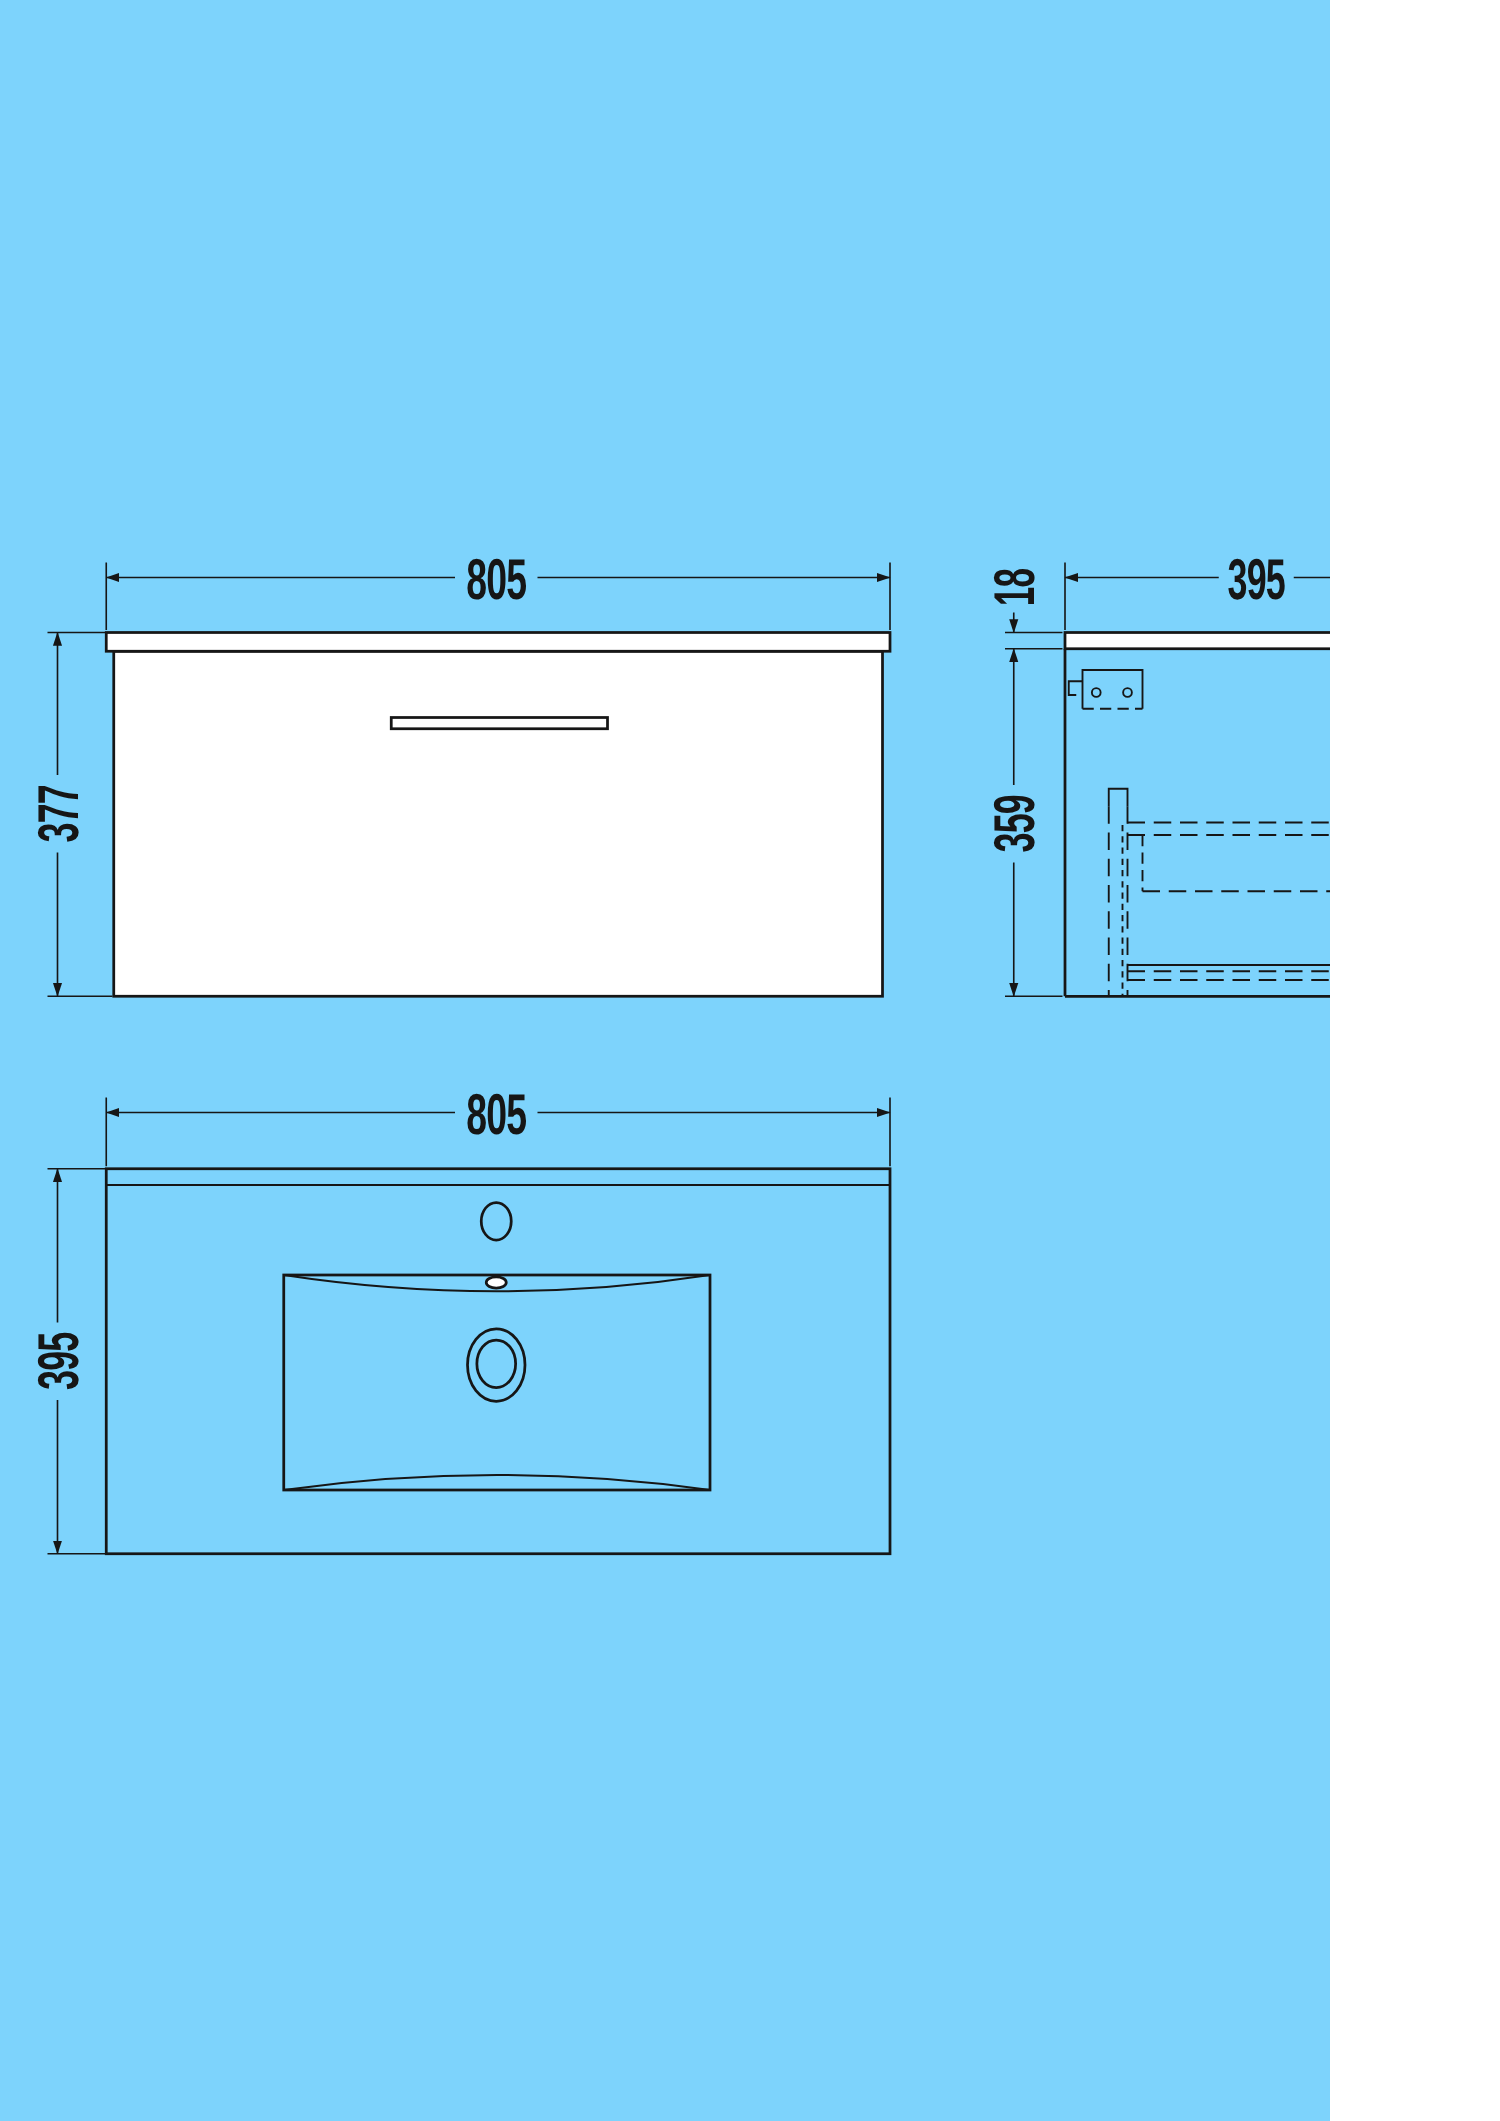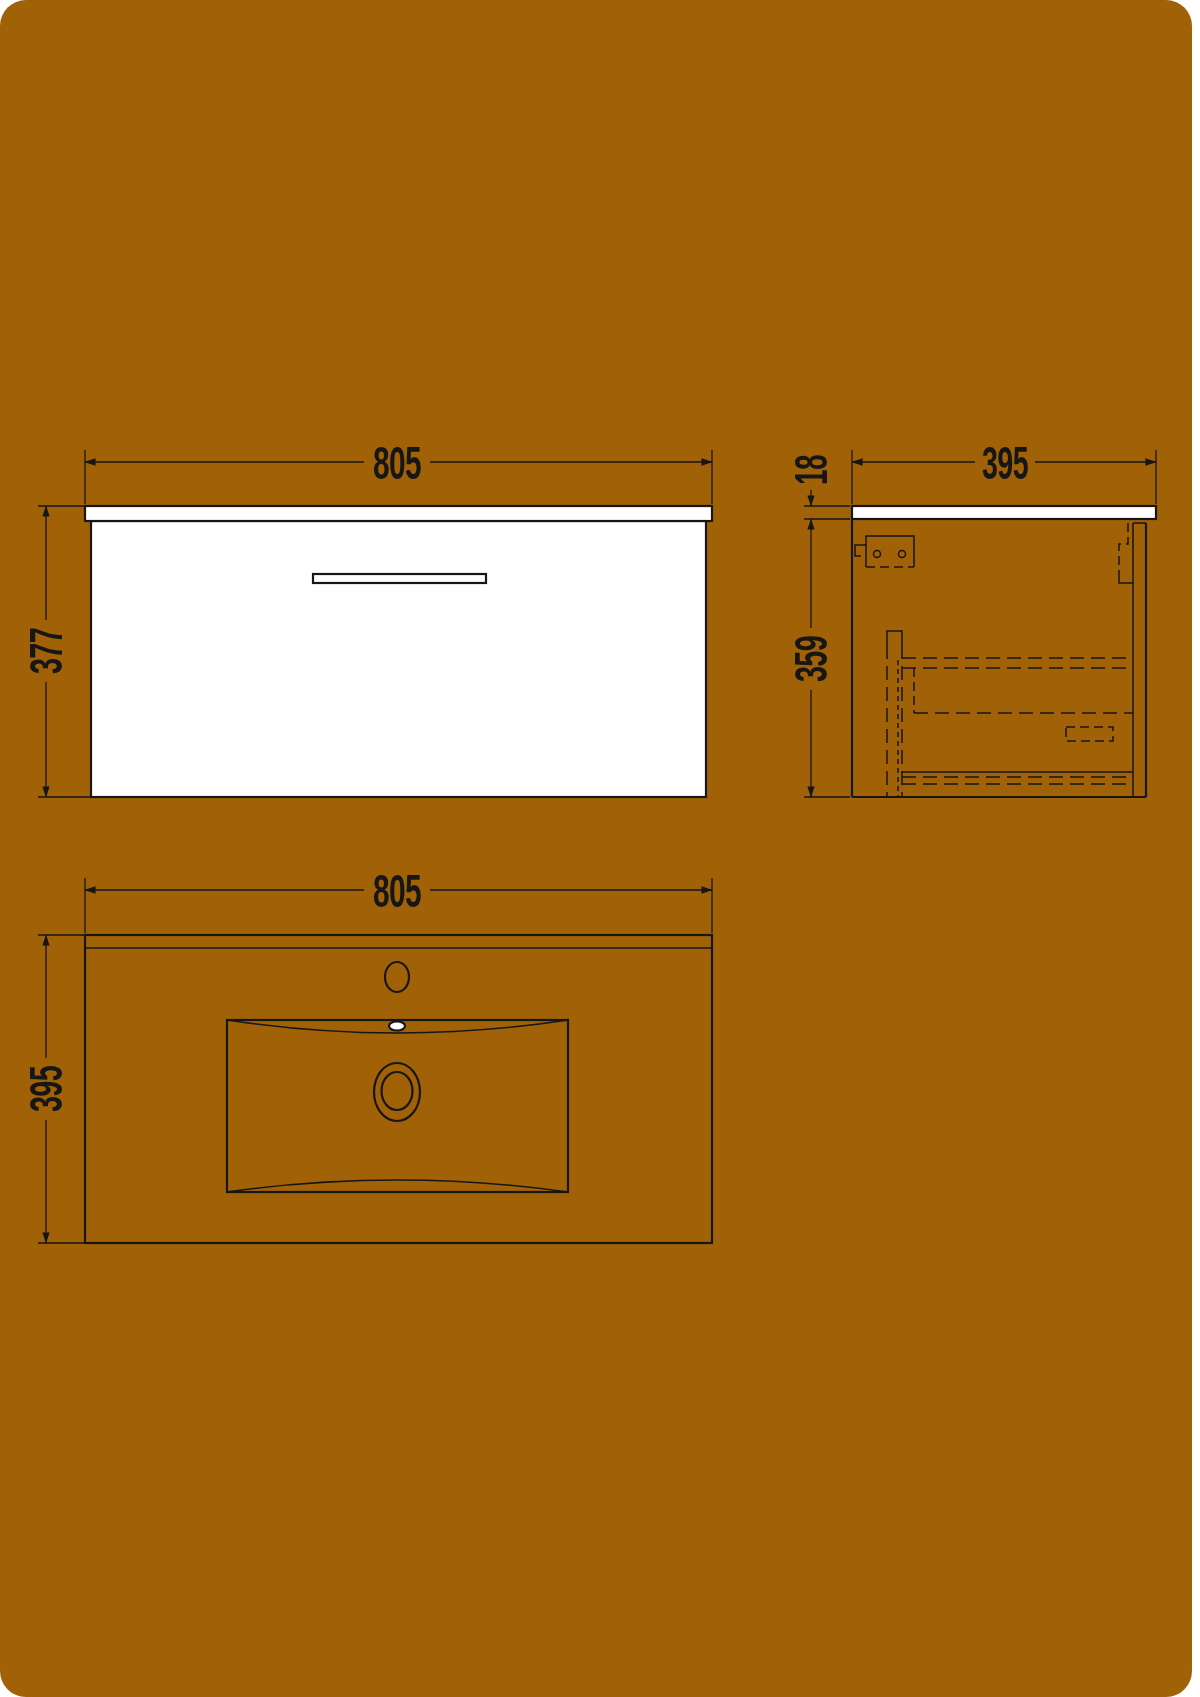--- a/index.html
+++ b/index.html
@@ -1,16 +1,16 @@
 <!DOCTYPE html>
 <html><head>
 <meta charset="utf-8">
 <style>
   html,body{margin:0;padding:0;background:#ffffff;}
-  .stage{position:relative;width:1192px;height:1697px;background:#a16207;overflow:hidden;border-radius:26px;}
+  .stage{position:relative;width:1064px;height:1697px;background:#7dd3fc;overflow:hidden;}
   svg{display:block;}
   .ol  {stroke:#161616;stroke-width:2.2;fill:none;}
   .olf {stroke:#161616;stroke-width:2.2;fill:#ffffff;}
   .ol2 {stroke:#161616;stroke-width:1.5;fill:none;}
   .dim {stroke:#161616;stroke-width:1.3;fill:none;}
   .dshL{stroke-dasharray:14 7;}
   .dshM{stroke-dasharray:9 5;}
   .dshS{stroke-dasharray:5 4;}
   .lbl {font-family:"Liberation Sans",sans-serif;font-weight:700;font-size:46px;fill:#161616;letter-spacing:-1px;}
 </style>

